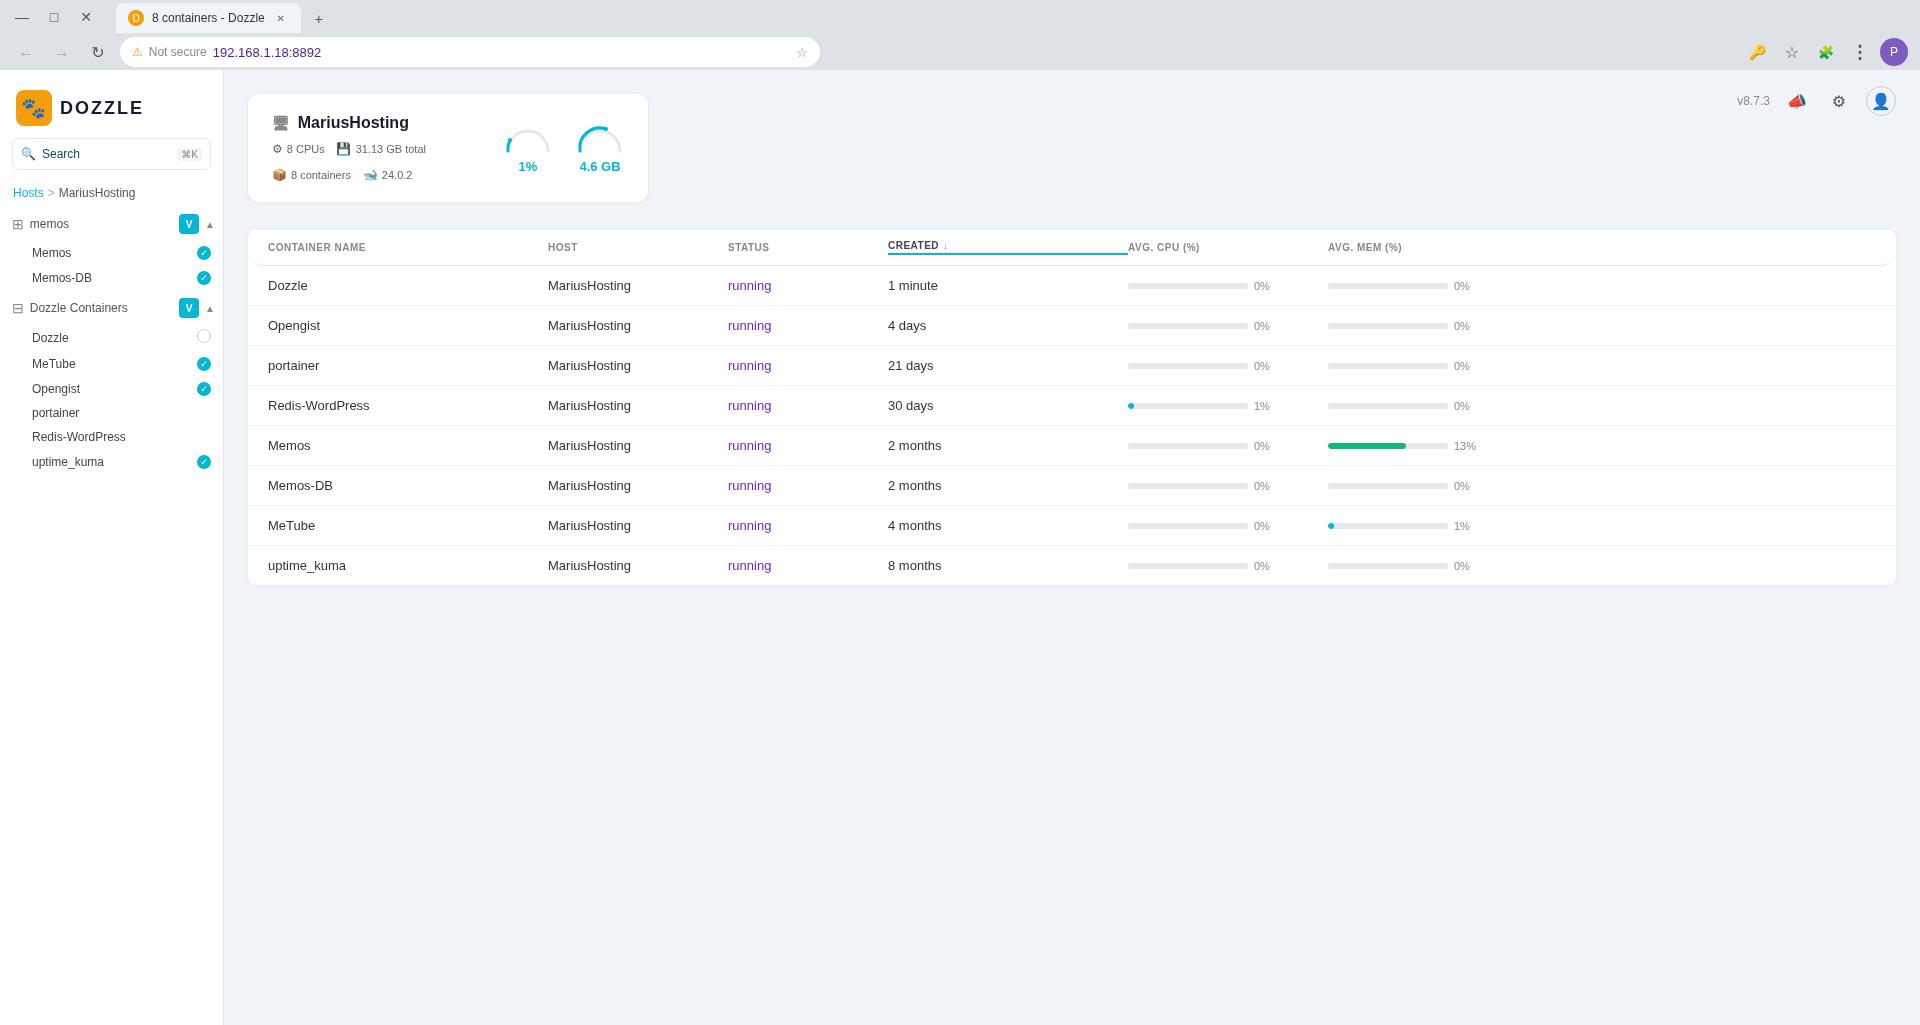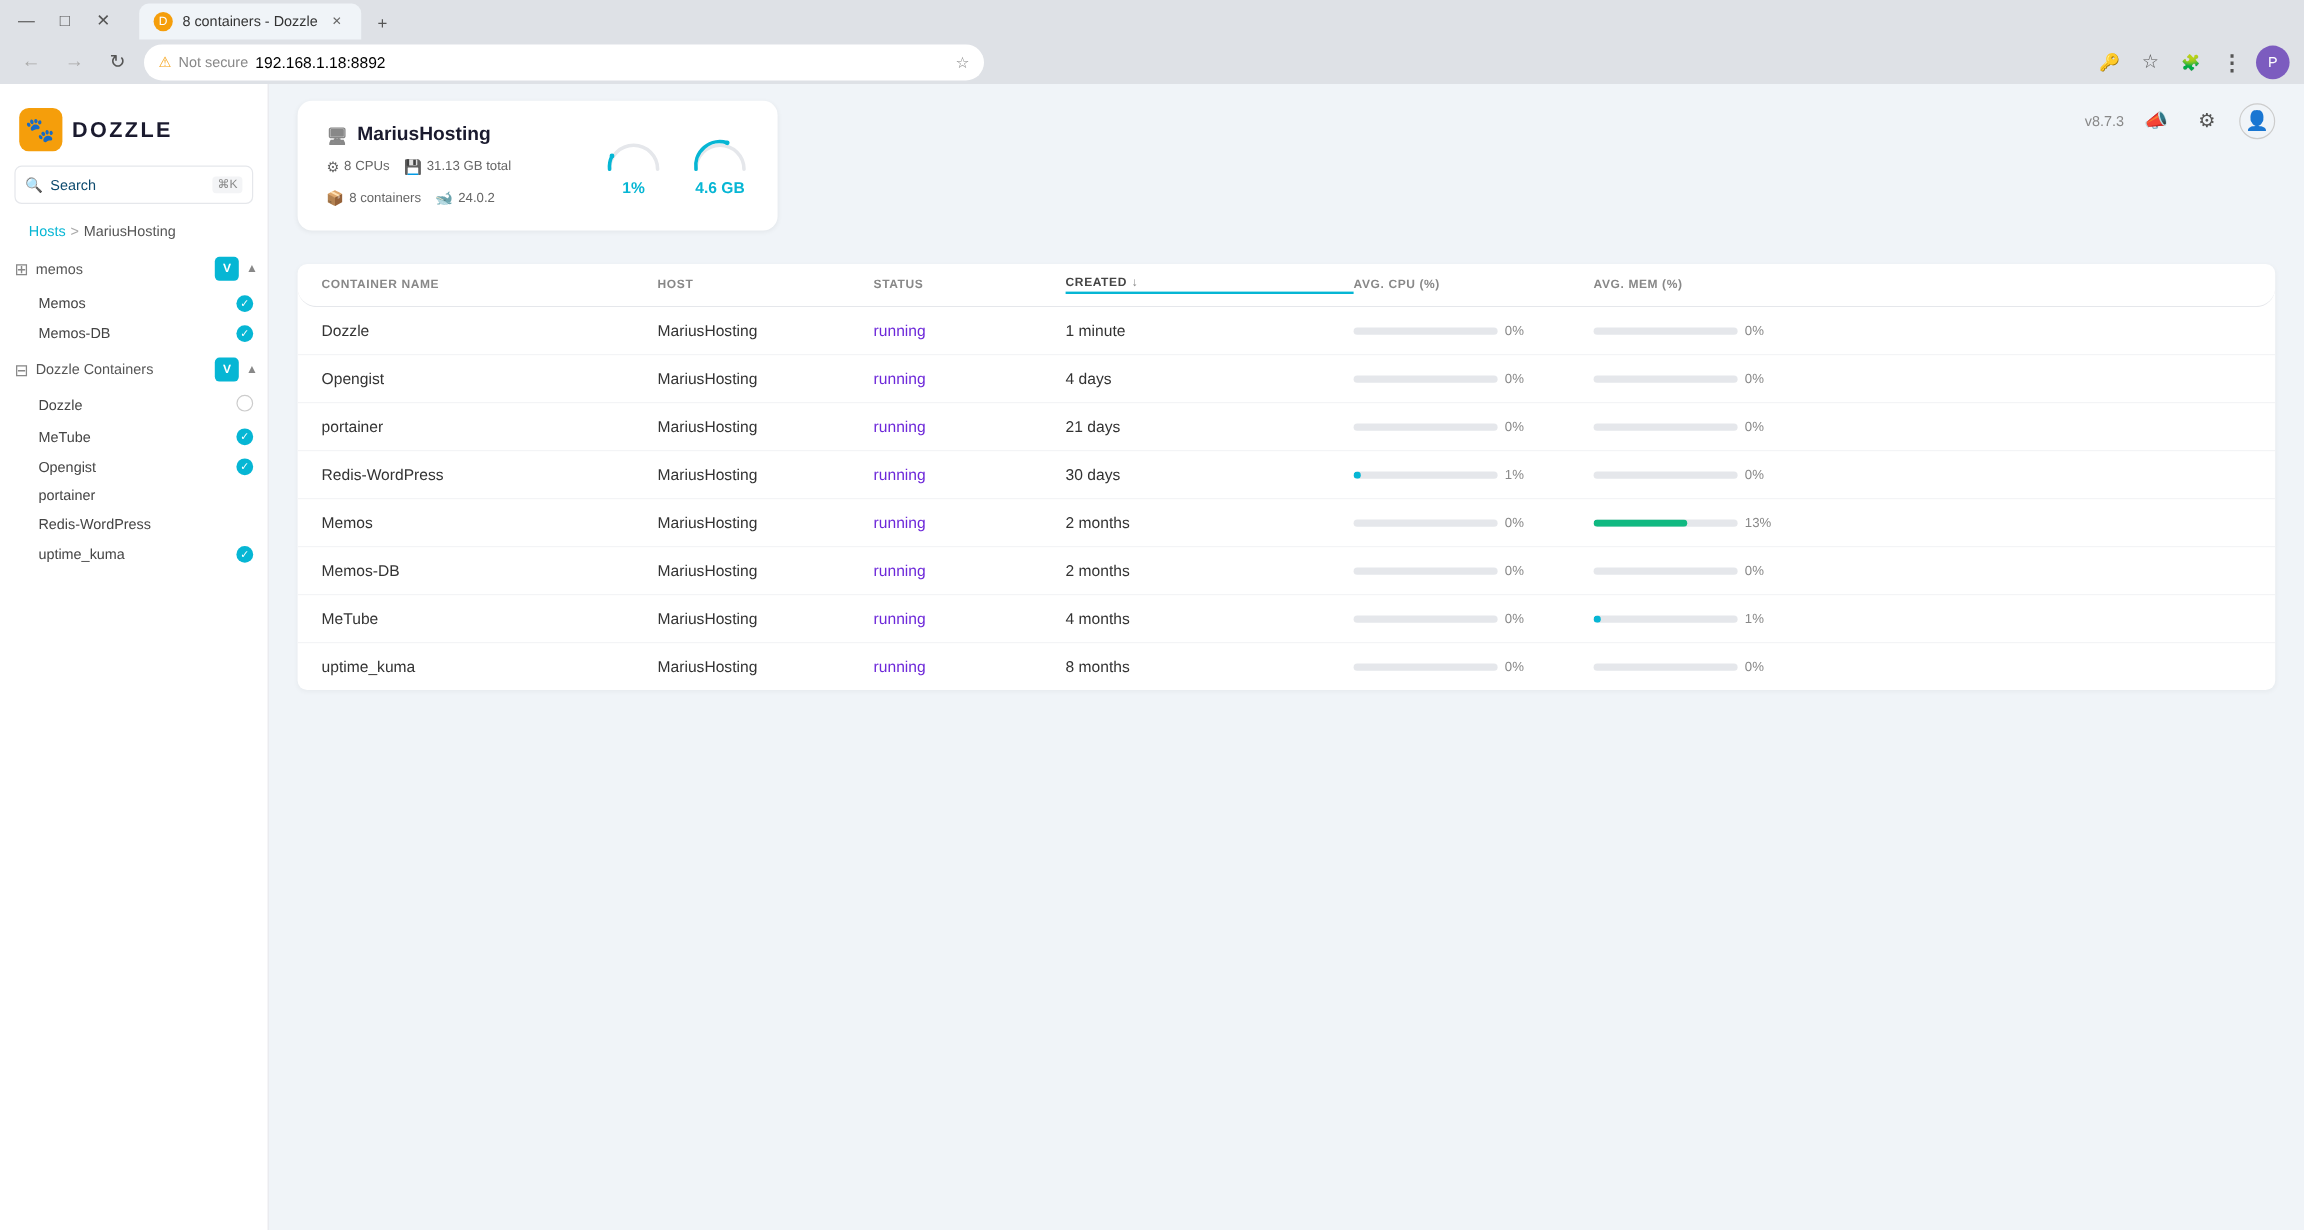--- a/index.html
+++ b/index.html
@@ -92,21 +92,21 @@
       background: white;
       border-radius: 15px;
       display: flex;
       align-items: center;
       padding: 0 12px;
       gap: 6px;
       font-size: 13px;
       color: #333;
     }
     .security-icon { color: #f59e0b; font-size: 12px; }
-    .address-text { flex: 1; color: #000000; }
+    .address-text { flex: 1; color: #4c1d95; }
     .browser-toolbar-right {
       margin-left: auto;
       display: flex;
       align-items: center;
       gap: 6px;
     }
     .toolbar-icon-btn {
       width: 28px; height: 28px;
       display: flex; align-items: center; justify-content: center;
       border-radius: 50%;
@@ -176,21 +176,21 @@
       margin-left: auto;
       background: #f3f4f6;
       border-radius: 3px;
       padding: 1px 4px;
       font-size: 10px;
       color: #888;
     }
 
     
     .breadcrumb {
-      padding: 4px 24px 8px;
+      padding: 4px 13px 8px;
       display: flex;
       align-items: center;
       gap: 4px;
       font-size: 12px;
     }
     .breadcrumb-link { color: #06b6d4; cursor: pointer; }
     .breadcrumb-sep { color: #aaa; }
     .breadcrumb-current { color: #555; }
 
     
@@ -250,21 +250,21 @@
       display: inline-flex;
       align-items: center;
       justify-content: center;
       color: white;
       font-size: 9px;
     }
 
     
     .main-content {
       flex: 1;
-      padding: 14px 24px;
+      padding: 24px 24px;
       overflow-y: auto;
       position: relative;
     }
 
     
     .top-right {
       position: absolute;
       top: 16px;
       right: 24px;
       display: flex;

